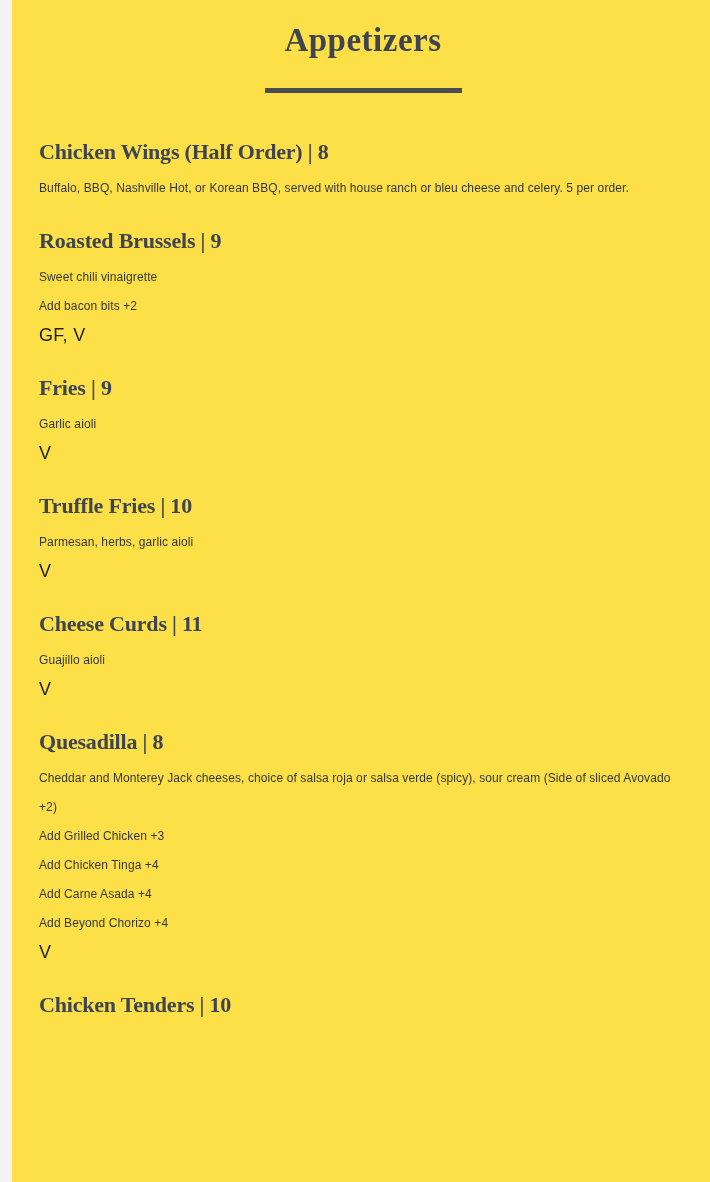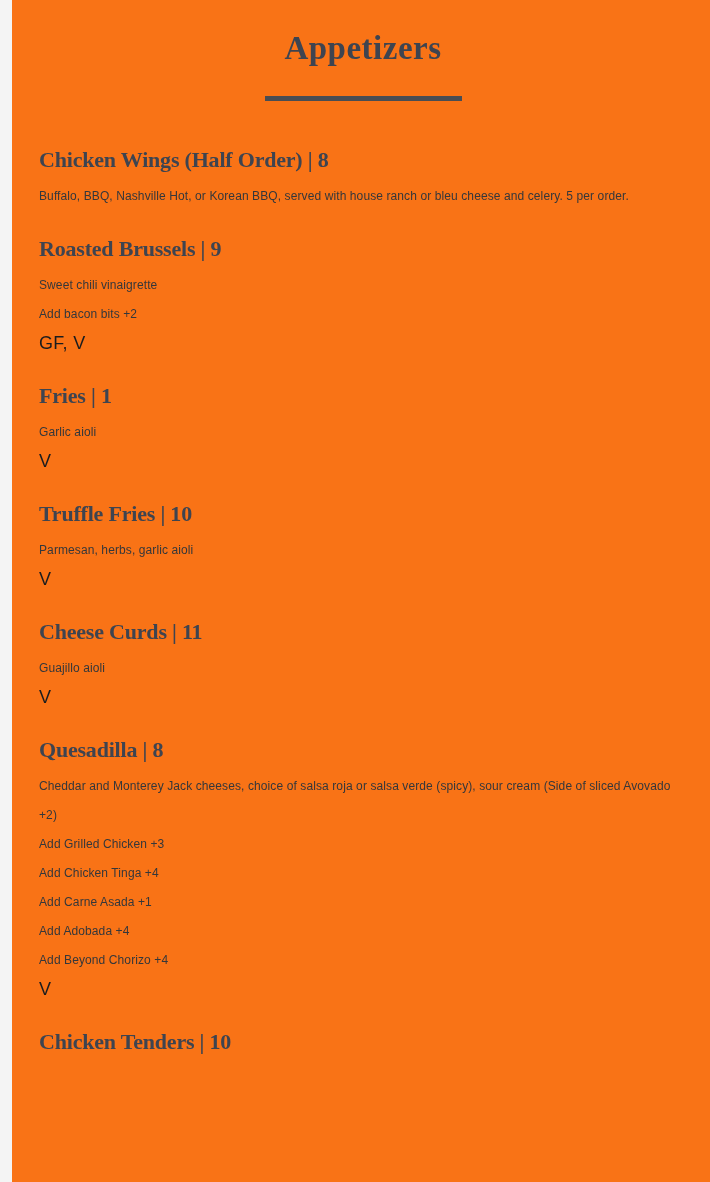--- a/index.html
+++ b/index.html
@@ -13,23 +13,23 @@
     overflow: hidden;
     position: relative;
     font-family: "Liberation Sans", sans-serif;
   }
   .panel {
     position: absolute;
     left: 12px;
     top: 0;
     width: 698px;
     height: 1182px;
-    background: #f97316;
+    background: #fde047;
     box-sizing: border-box;
-    padding: 28px 0 0 27px;
+    padding: 20px 0 0 27px;
   }
   .content {
     width: 648px;
   }
   .menu-header h1 {
     margin: 0;
     font-family: "Liberation Serif", serif;
     font-weight: 700;
     font-size: 33px;
     line-height: 40px;
@@ -88,41 +88,40 @@
           <h2 class="item-title">Chicken Wings (Half Order) | 8</h2>
           <p class="item-desc">Buffalo, BBQ, Nashville Hot, or Korean BBQ, served with house ranch or bleu cheese and celery. 5 per order.</p>
         </section>
         <section class="menu-item">
           <h2 class="item-title">Roasted Brussels | 9</h2>
           <p class="item-desc">Sweet chili vinaigrette</p>
           <p class="item-desc">Add bacon bits +2</p>
           <p class="item-diet">GF, V</p>
         </section>
         <section class="menu-item">
-          <h2 class="item-title">Fries | 1</h2>
+          <h2 class="item-title">Fries | 9</h2>
           <p class="item-desc">Garlic aioli</p>
           <p class="item-diet">V</p>
         </section>
         <section class="menu-item">
           <h2 class="item-title">Truffle Fries | 10</h2>
           <p class="item-desc">Parmesan, herbs, garlic aioli</p>
           <p class="item-diet">V</p>
         </section>
         <section class="menu-item">
           <h2 class="item-title">Cheese Curds | 11</h2>
           <p class="item-desc">Guajillo aioli</p>
           <p class="item-diet">V</p>
         </section>
         <section class="menu-item">
           <h2 class="item-title">Quesadilla | 8</h2>
           <p class="item-desc">Cheddar and Monterey Jack cheeses, choice of salsa roja or salsa verde (spicy), sour cream (Side of sliced Avovado +2)</p>
           <p class="item-desc">Add Grilled Chicken +3</p>
           <p class="item-desc">Add Chicken Tinga +4</p>
-          <p class="item-desc">Add Carne Asada +1</p>
-          <p class="item-desc">Add Adobada +4</p>
+          <p class="item-desc">Add Carne Asada +4</p>
           <p class="item-desc">Add Beyond Chorizo +4</p>
           <p class="item-diet">V</p>
         </section>
         <section class="menu-item">
           <h2 class="item-title">Chicken Tenders | 10</h2>
         </section>
       </main>
   </div>
 </div>
 

